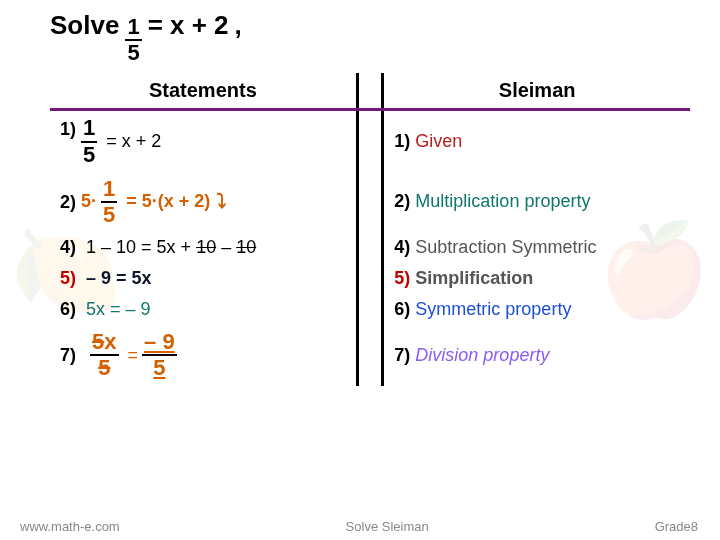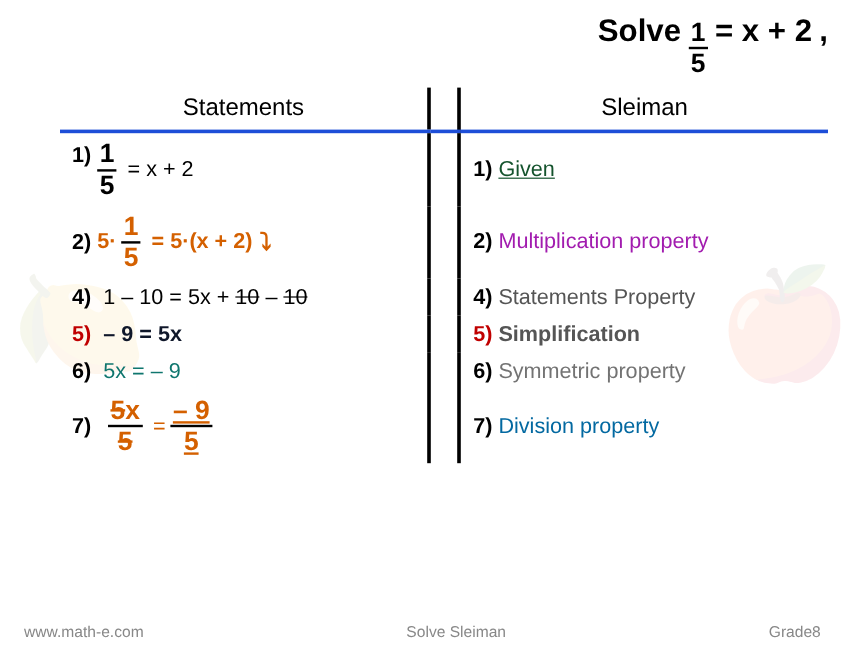--- a/index.html
+++ b/index.html
@@ -43,46 +43,45 @@
     }
 
     .title {
       font-size: 26px;
       font-weight: bold;
       color: #000;
       margin-bottom: 8px;
       display: flex;
       align-items: baseline;
       gap: 6px;
-      justify-content: flex-end;
     }
 
     .title .solve-word {
       font-weight: bold;
     }
 
     .frac {
       display: inline-flex;
       flex-direction: column;
       align-items: center;
       font-size: 20px;
       line-height: 1.1;
       vertical-align: middle;
       font-weight: bold;
     }
     .frac .num { border-bottom: 2px solid #000; padding: 0 2px; font-size: 22px; }
     .frac .den { padding: 0 2px; font-size: 22px; }
 
     .header-row td {
       font-size: 20px;
-      font-weight: normal;
+      font-weight: bold;
       color: #000;
       text-align: center;
       padding: 6px 10px;
-      border-bottom: 3px solid #1d4ed8;
+      border-bottom: 3px solid #701a75;
     }
 
     .divider-col {
       border-left: 3px solid #000;
       border-right: 3px solid #000;
       width: 6px;
     }
 
     .data-row td {
       padding: 5px 10px;
@@ -102,27 +101,27 @@
       font-size: 18px;
       font-weight: bold;
       color: #000;
     }
 
     .reason-text {
       color: #555;
     }
 
     
-    .row-1 .reason-text { color: #14532d; text-decoration: underline; }
-    .row-2 .reason-text { color: #a21caf; }
+    .row-1 .reason-text { color: #b91c1c; }
+    .row-2 .reason-text { color: #0f766e; }
     .row-3 .reason-text { color: #555; }
     .row-4 .reason-text { color: #555; }
     .row-5 .reason-text { color: #555; font-weight: bold; }
-    .row-6 .reason-text { color: #737373; }
-    .row-7 .reason-text { color: #0369a1; }
+    .row-6 .reason-text { color: #1d4ed8; }
+    .row-7 .reason-text { color: #8b5cf6; font-style: italic; }
     .row-8 .reason-text { color: #555; }
 
     .stmt-content {
       display: inline-flex;
       align-items: center;
       gap: 4px;
     }
 
     .underline {
       text-decoration: underline;
@@ -134,21 +133,21 @@
 
     .bold { font-weight: bold; }
 
     .orange { color: #d46000; }
     .red { color: #c00000; }
 
     .footer {
       position: absolute;
       bottom: 6px;
       left: 0;
-      right: 16px;
+      right: 2px;
       display: flex;
       justify-content: space-between;
       padding: 0 20px;
       font-size: 13px;
       color: #888;
     }
 
     .arrow-curved {
       display: inline-block;
       color: #d46000;
@@ -235,21 +234,21 @@
 
 
       <tr class="data-row row-4">
         <td class="stmt-col">
           <span class="step-num bold">4)</span>
           <span>&nbsp;1 – 10 = 5x + <span class="strikethrough">10</span> – <span class="strikethrough">10</span></span>
         </td>
         <td class="divider-col"></td>
         <td class="reason-col">
           <span class="step-num bold">4)</span>
-          <span class="reason-text">Statements Property</span>
+          <span class="reason-text">Subtraction Symmetric</span>
         </td>
       </tr>
 
       <tr class="data-row row-5">
         <td class="stmt-col">
           <span class="step-num bold red">5)</span>
           <span class="stmt-text red bold">&nbsp;– 9 = 5x</span>
         </td>
         <td class="divider-col"></td>
         <td class="reason-col">

